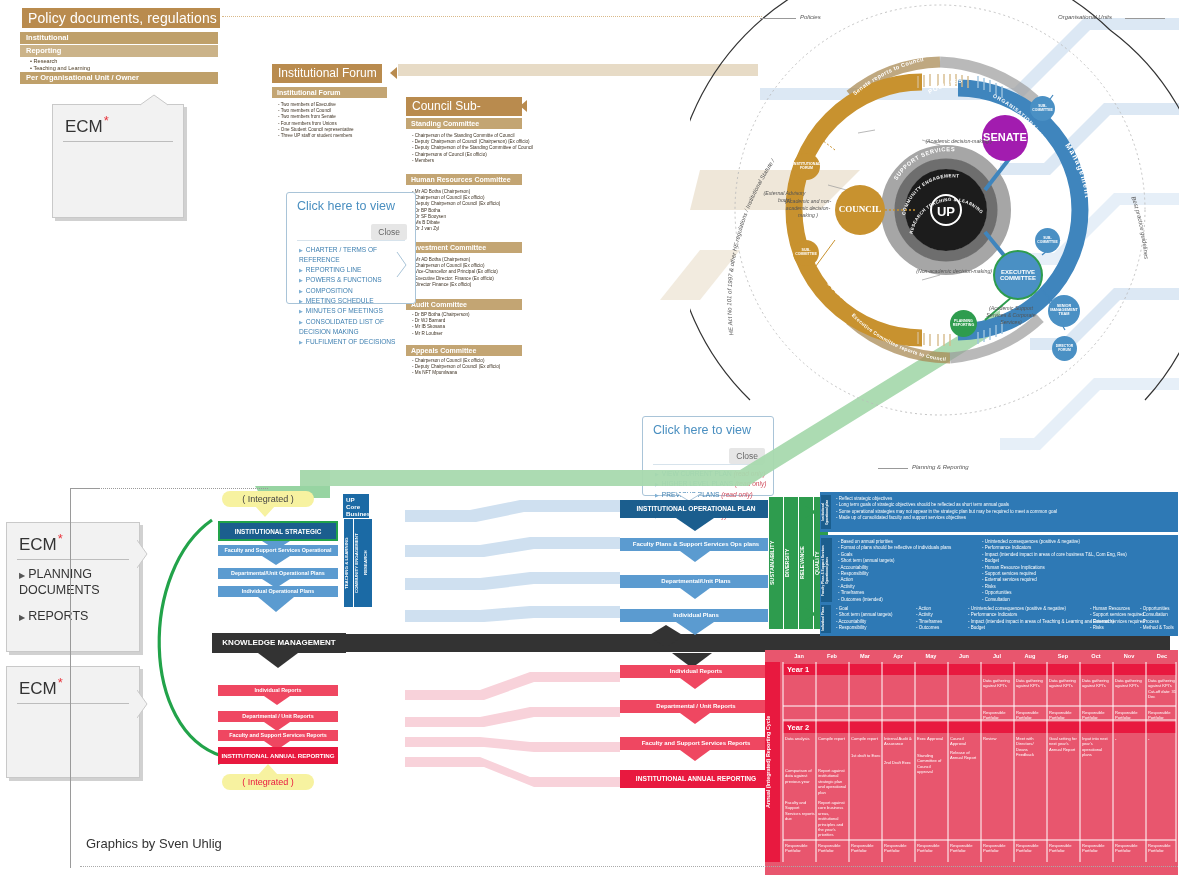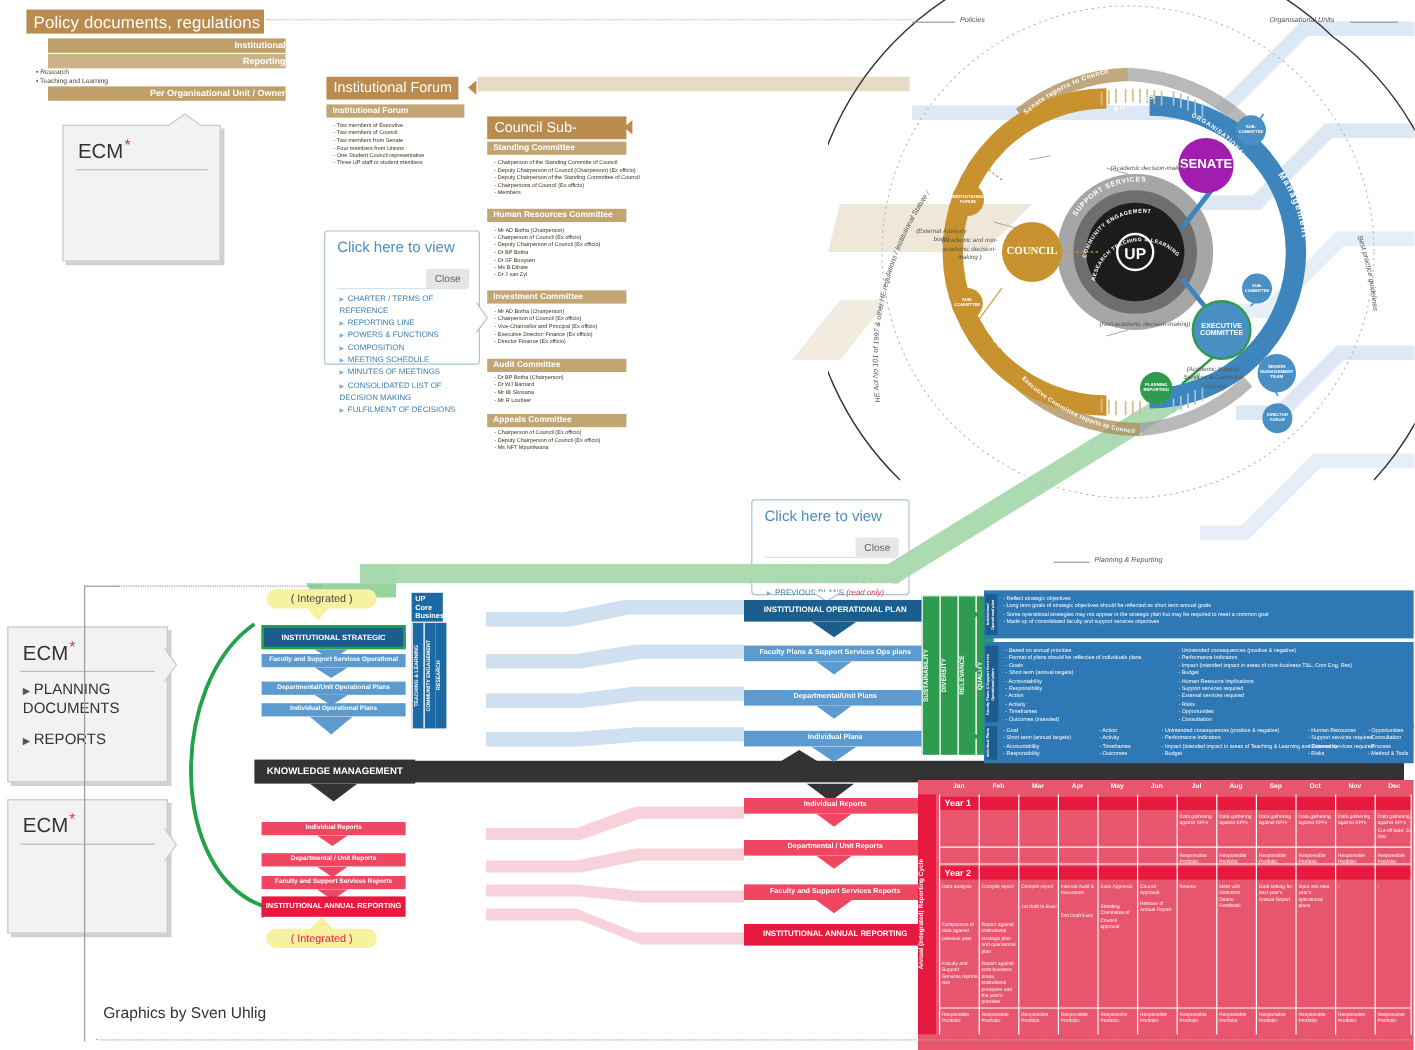--- a/index.html
+++ b/index.html
@@ -2,41 +2,41 @@
 <html><head>
 <meta charset="utf-8">
 <style>
   html,body{margin:0;padding:0;background:#ffffff;}
   body{width:1179px;height:875px;position:relative;overflow:hidden;
        font-family:"Liberation Sans","DejaVu Sans",sans-serif;color:#222;}
   .abs{position:absolute;}
   
   .pol-title{left:22px;top:8px;width:198px;height:20px;background:#b98b4e;color:#fff;
     font-size:14px;line-height:20px;padding-left:6px;box-sizing:border-box;letter-spacing:.1px;}
-  .pol-bar{left:40px;width:198px;height:12px;background:#bfa06a;color:#fff;font-size:7.5px;
-    font-weight:bold;line-height:12px;padding-left:6px;box-sizing:border-box;text-align:right;}
+  .pol-bar{left:20px;width:198px;height:12px;background:#bfa06a;color:#fff;font-size:7.5px;
+    font-weight:bold;line-height:12px;padding-left:6px;box-sizing:border-box;}
   .pol-bar.lite{background:#cbb389;}
   .pol-sub{left:30px;font-size:5.6px;color:#4a3a22;line-height:7.5px;}
   
   .ecm{background:#f2f2f2;border:1px solid #c9c9c9;box-shadow:3px 3px 0 rgba(0,0,0,.18);}
   .ecm .ecm-t{font-size:17px;color:#333;padding:8px 0 2px 12px;}
   .ecm .star{color:#e8343c;font-size:13px;vertical-align:super;margin-left:1px;}
   .ecm hr{border:0;border-top:1px solid #bdbdbd;margin:2px 10px 6px 10px;}
   .ecm .itm{font-size:12.5px;color:#333;padding:1px 0 1px 12px;line-height:15px;}
   .ecm .itm .tri{font-size:8px;color:#555;margin-right:3px;}
   
   .gold-hd{background:#b98b4e;color:#fff;font-size:13px;line-height:19px;padding-left:6px;
     box-sizing:border-box;height:19px;}
   .gold-sub{background:#c3a573;color:#fff;font-size:7px;font-weight:bold;line-height:11px;
     padding-left:5px;box-sizing:border-box;height:11px;}
   .gold-li{font-size:4.6px;color:#3d3122;line-height:6.2px;padding-left:6px;}
   .gold-arrow{width:0;height:0;border-top:6px solid transparent;border-bottom:6px solid transparent;
     border-right:7px solid #b98b4e;}
   
-  .popup{background:#fff;border:1px solid #a9c4d8;border-radius:3px;}
+  .popup{background:#fff;border:1px solid #a9c4d8;border-radius:3px;margin-left:16px;}
   .popup .ph{font-size:12.5px;color:#4a8fc0;padding:6px 0 4px 10px;display:inline-block;}
   .popup .close{float:right;background:#e6e6e6;color:#666;font-size:8.5px;padding:3px 7px;
      margin:7px 8px 0 0;border-radius:2px;}
   .popup hr{border:0;border-top:1px solid #d7e3ec;margin:2px 10px 4px 10px;clear:both;}
   .popup .pi{font-size:6.6px;color:#3d7fb0;line-height:9.4px;padding-left:12px;}
   .popup .pi .tri{color:#7fb0d4;font-size:5px;margin-right:3px;}
   .popup .ro{color:#d04b5c;font-style:italic;}
   
   .vbar{position:absolute;color:#fff;font-weight:bold;text-align:center;
      writing-mode:vertical-rl;transform:rotate(180deg);}

